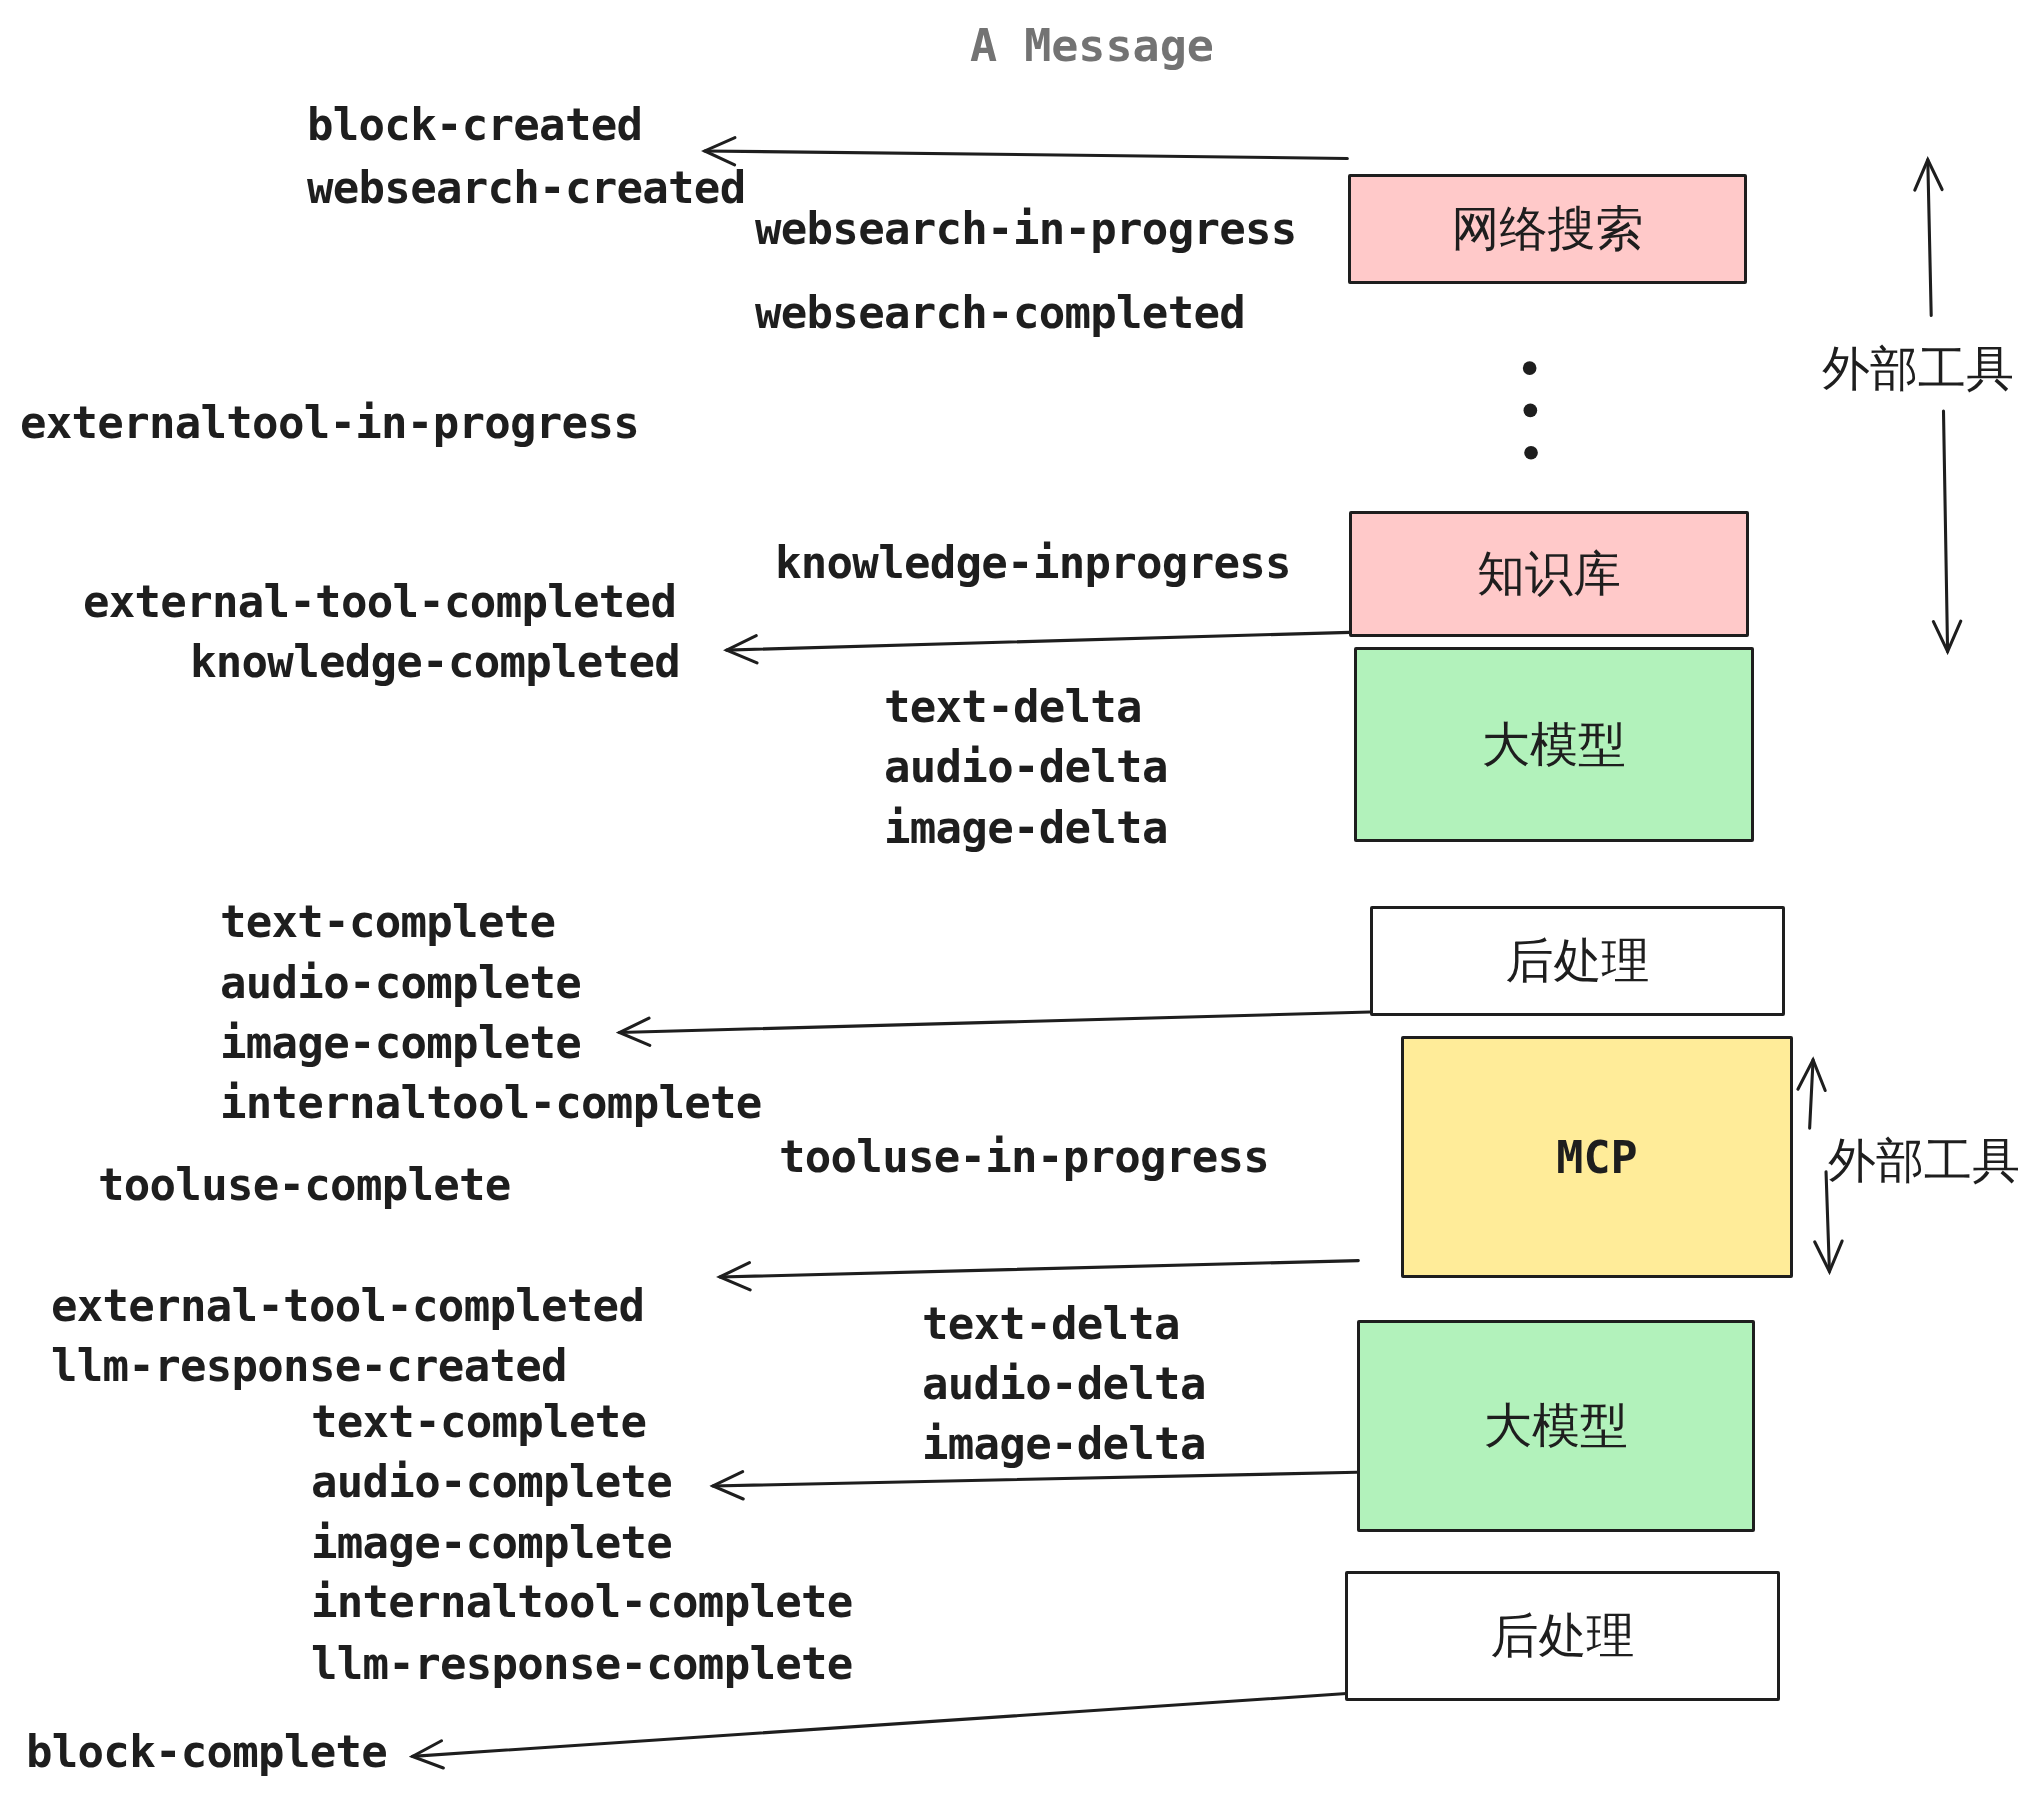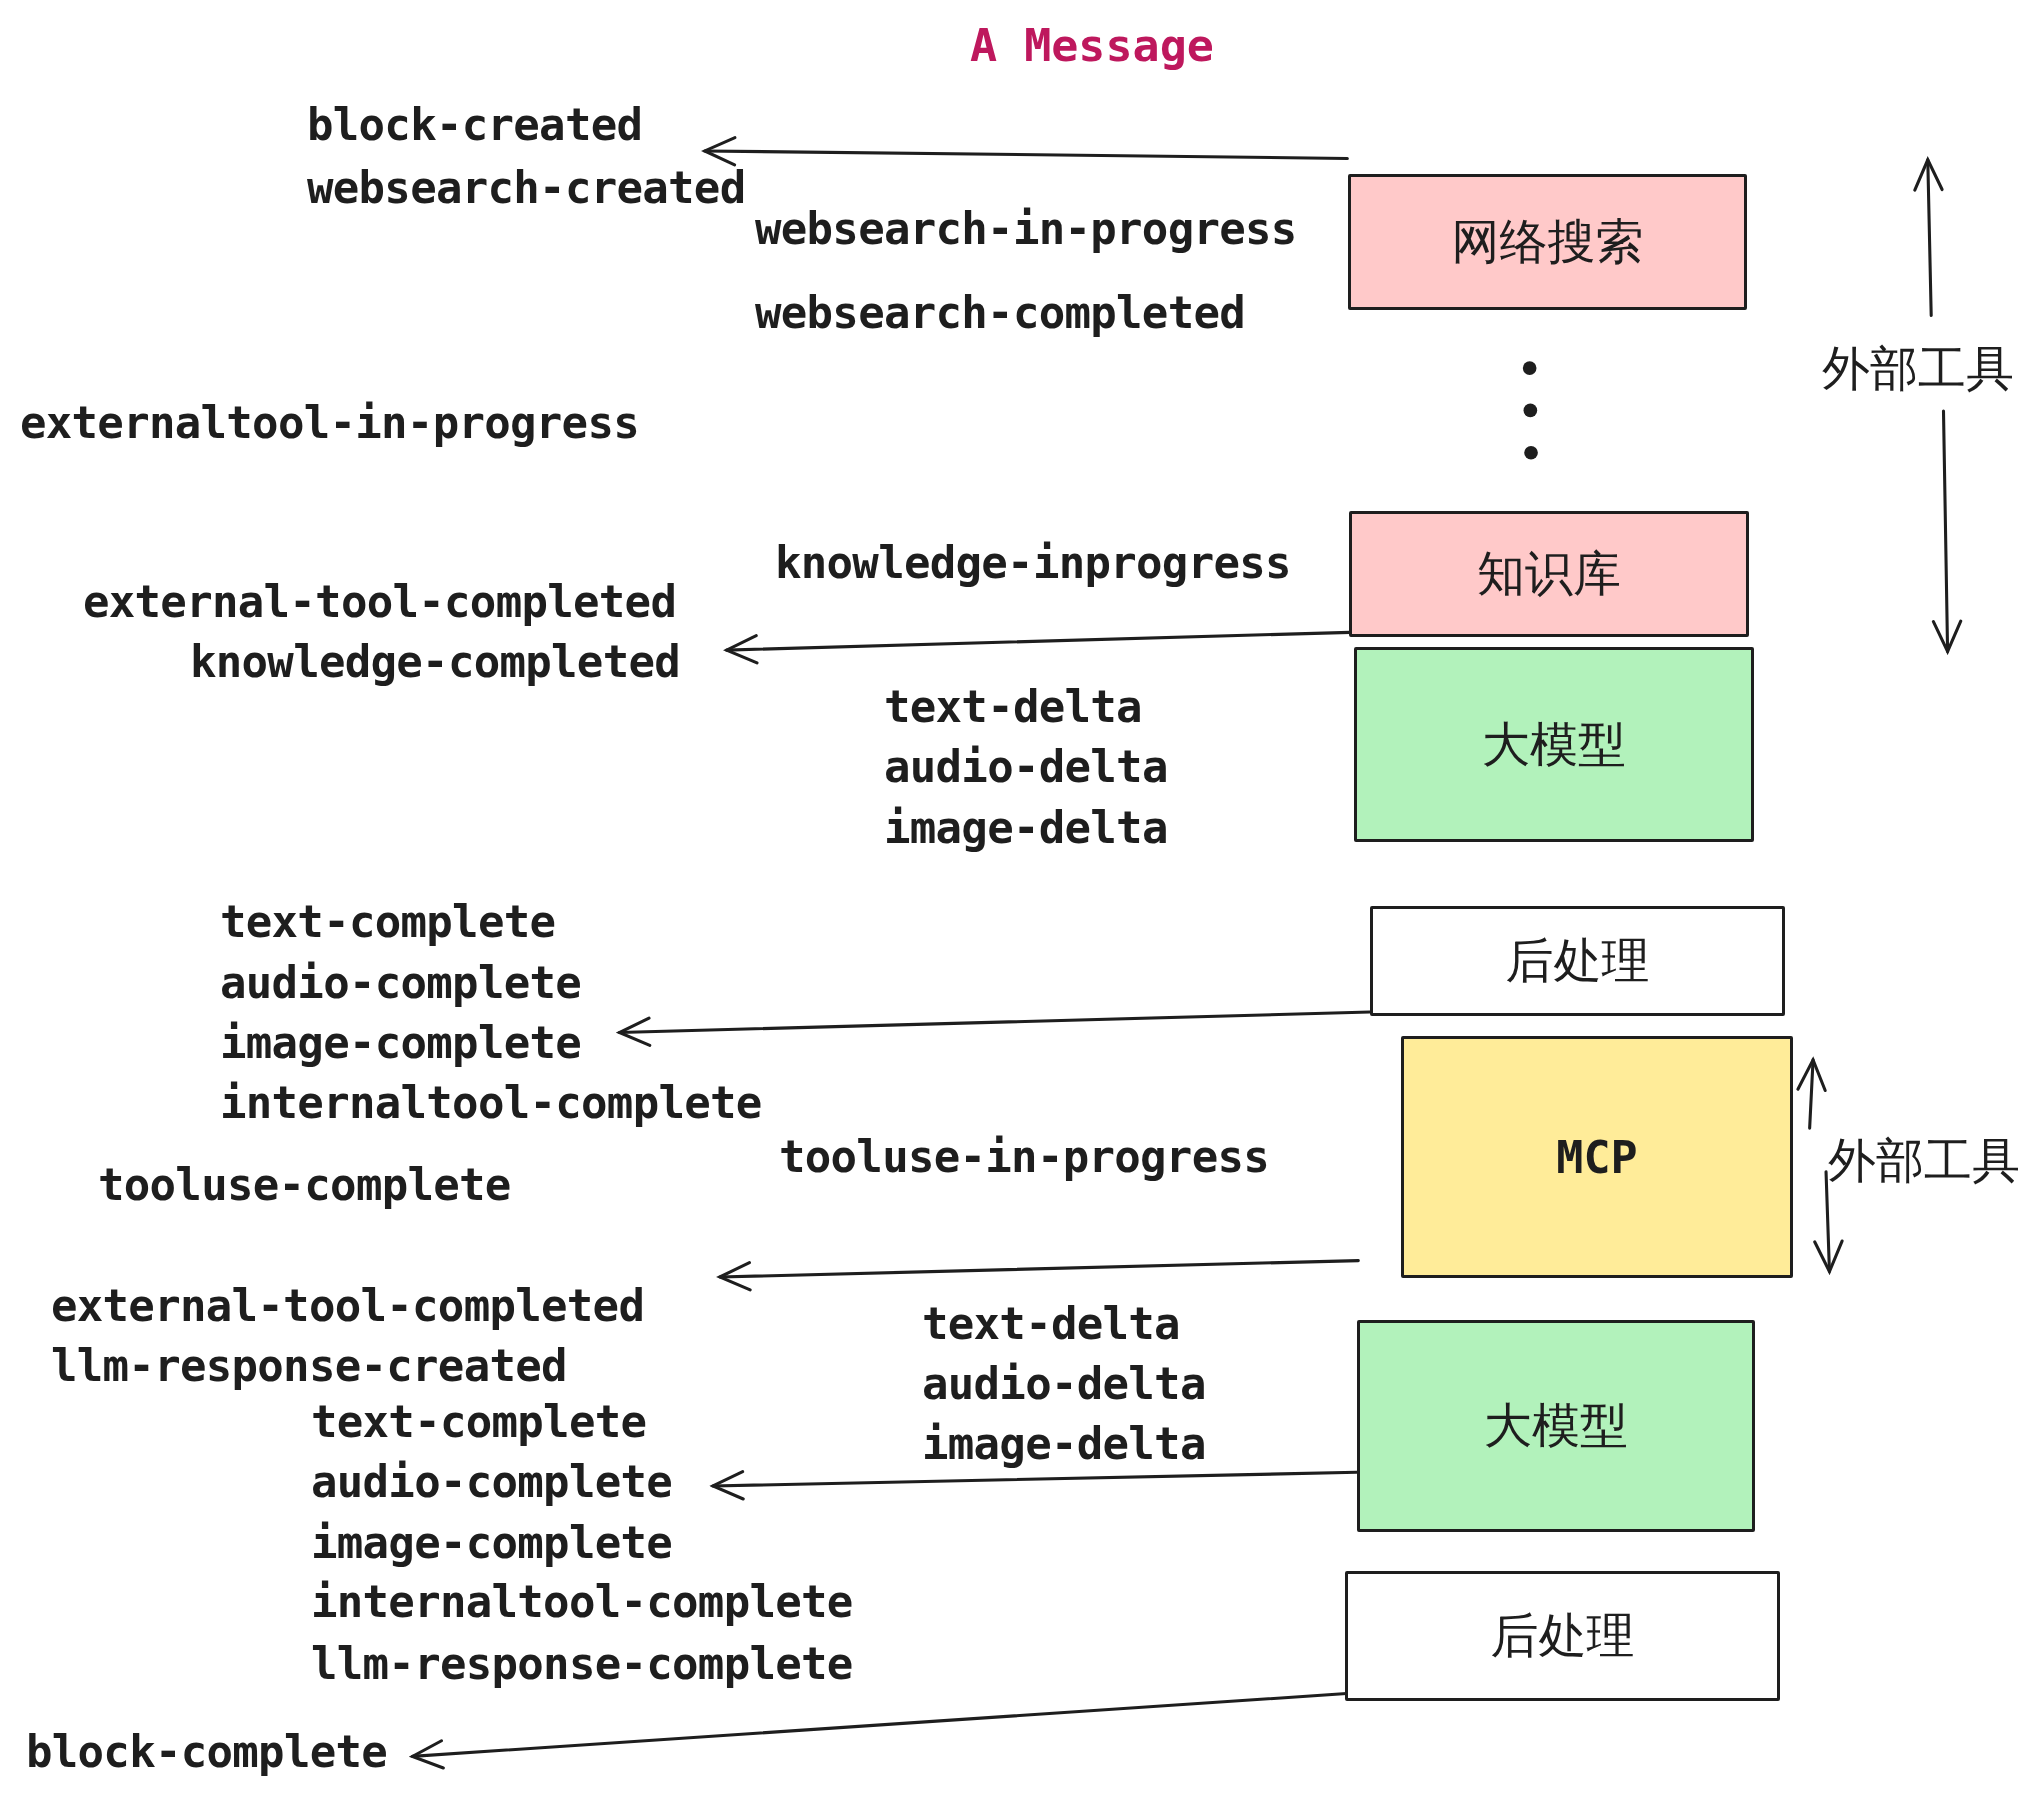--- a/index.html
+++ b/index.html
@@ -3,21 +3,21 @@
 <meta charset="utf-8">
 <style>
   html, body { margin:0; padding:0; background:#ffffff; }
   .canvas {
     position:relative; width:2035px; height:1796px; background:#ffffff;
     font-family:"DejaVu Sans Mono","Liberation Mono",monospace; overflow:hidden;
   }
   svg.lines { position:absolute; left:0; top:0; width:2035px; height:1796px; }
   .title {
     position:absolute; left:970px; top:19px;
-    font-size:45px; font-weight:700; color:#be185d; white-space:nowrap;
+    font-size:45px; font-weight:700; color:#737373; white-space:nowrap;
   }
   .evt {
     position:absolute; font-size:44px; font-weight:700; color:#1e1e1e;
     white-space:nowrap; letter-spacing:-0.7px; line-height:1.05;
   }
   .box {
     position:absolute; box-sizing:border-box; border:3.4px solid #1e1e1e;
     border-radius:2px; display:flex; align-items:center; justify-content:center;
   }
   .fill-pink  { background:#ffc9c9; }
@@ -64,21 +64,21 @@
 
     <g stroke="none" fill="#1e1e1e">
       <circle cx="2240" cy="539" r="10"></circle>
       <circle cx="2241" cy="601" r="10"></circle>
       <circle cx="2242" cy="663" r="10"></circle>
     </g>
   </svg>
 
   <div class="title">A Message</div>
 
-  <div class="box fill-pink" style="left:1348px; top:174px; width:399px; height:136px;">
+  <div class="box fill-pink" style="left:1348px; top:174px; width:399px; height:110px;">
     <span class="lbl">网络搜索</span>
   </div>
 
   <div class="box fill-pink" style="left:1349px; top:511px; width:400px; height:126px;">
     <span class="lbl">知识库</span>
   </div>
 
   <div class="box fill-green" style="left:1354px; top:647px; width:400px; height:195px;">
     <span class="lbl">大模型</span>
   </div>

